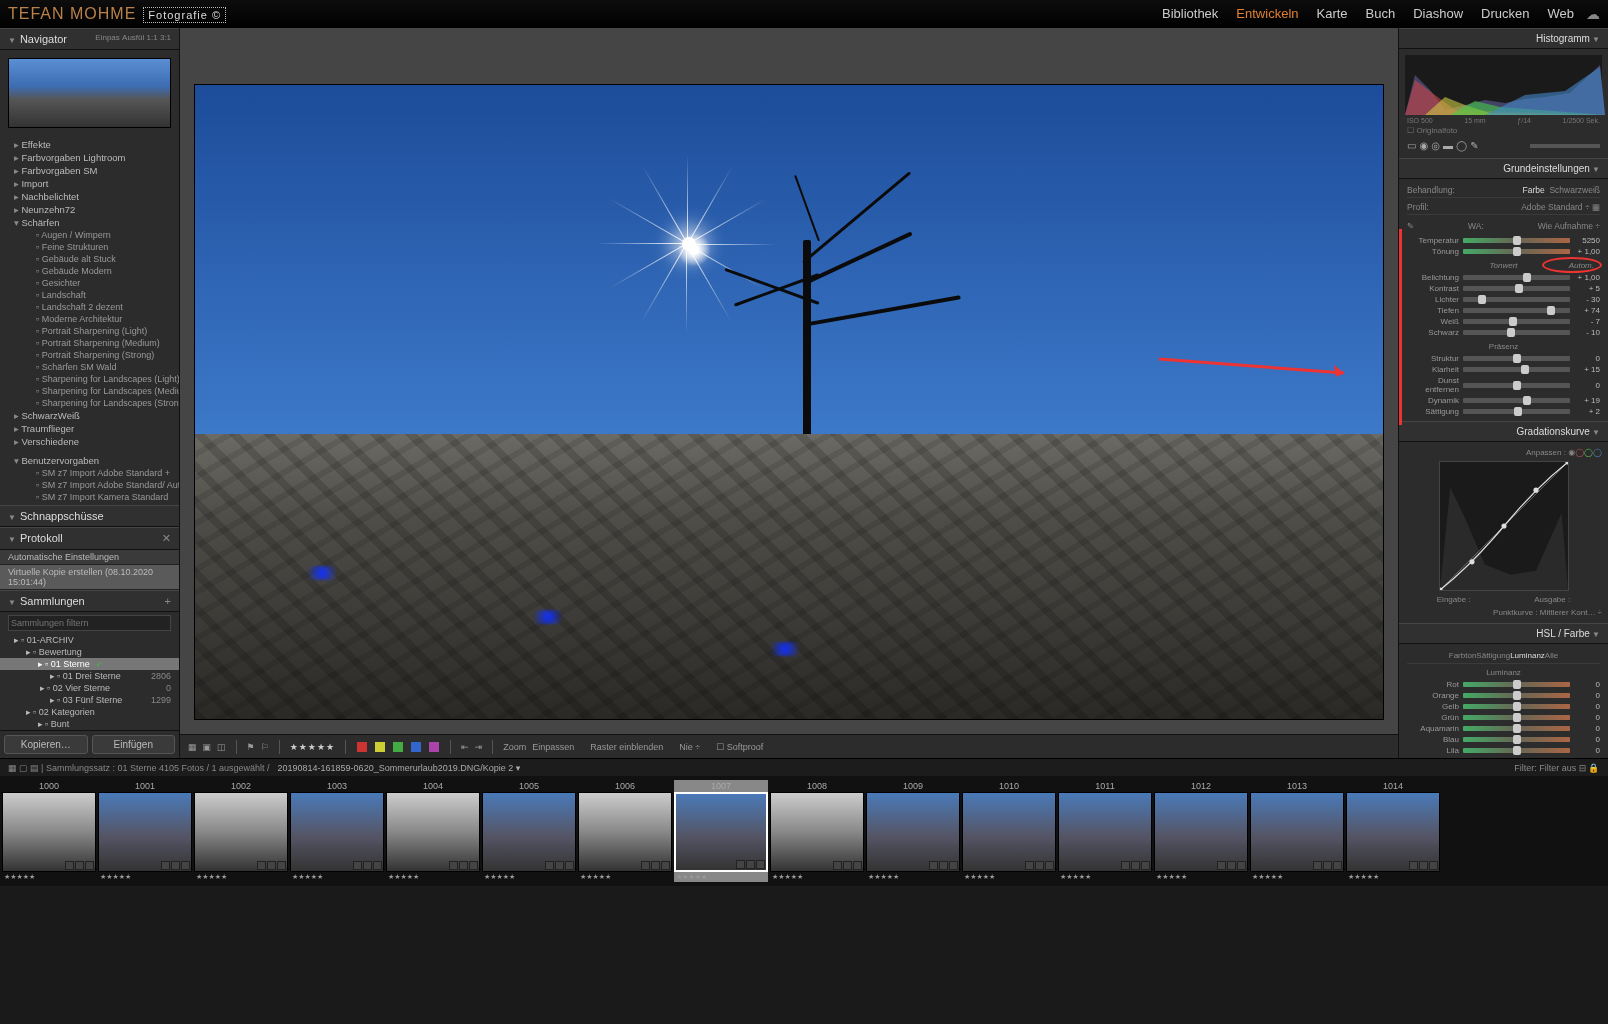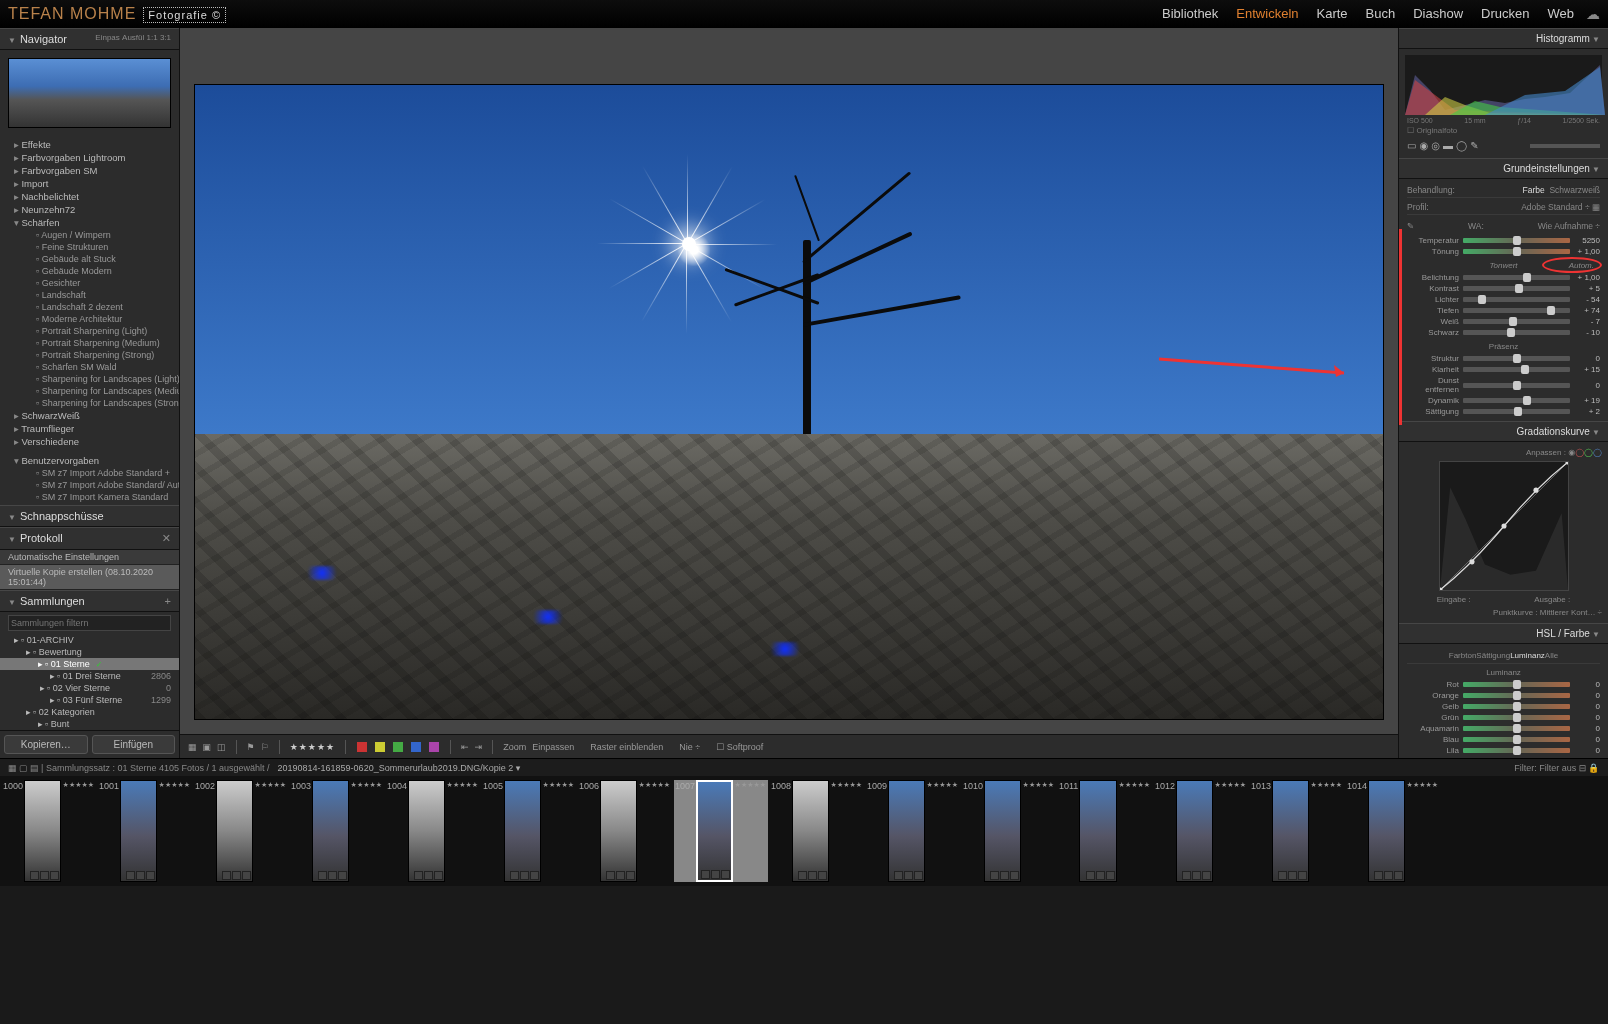--- a/index.html
+++ b/index.html
@@ -92,21 +92,21 @@
 .hsl-tabs span{ color:#888;}
 .hsl-tabs .active{ color:#ddd;}
 
 .red-bar{ position:absolute; left:0; top:0; bottom:0; width:3px; background:#e33;}
 
 .filmstrip-bar{ height:18px; background:#1c1c1c; border-top:1px solid #000; display:flex; align-items:center; font-size:9px; color:#888; padding:0 8px;}
 .filmstrip-bar .path{ color:#aaa; margin-left:8px;}
 .filmstrip-bar .filter-r{ margin-left:auto; color:#888;}
 
 .filmstrip{ height:110px; background:#111; display:flex; padding:4px 2px; gap:2px; overflow:hidden;}
-.thumb{ width:94px; display:flex; flex-direction:row;}
+.thumb{ width:94px; display:flex; flex-direction:column;}
 .thumb .num{ text-align:center; font-size:9px; color:#aaa; padding:1px;}
 .thumb .img{ flex:1; background:linear-gradient(#4a7ab8 0%,#556 55%,#333 100%); border:1px solid #000; position:relative;}
 .thumb.bw .img{ background:linear-gradient(#ccc 0%, #888 50%, #333 100%); filter:grayscale(1);}
 .thumb.sel{ background:#888;}
 .thumb.sel .img{ border:2px solid #fff;}
 .thumb .rating{ font-size:7px; color:#999; padding:1px 2px;}
 .thumb .badges{ position:absolute; bottom:1px; right:1px; display:flex; gap:1px;}
 .thumb .badge{ width:9px; height:9px; background:#444; border:1px solid #222;}
 
 .scroll-track{ height:10px; background:#1a1a1a;}
@@ -380,21 +380,21 @@
             <span class="track gray">
               <span class="thumb" style="left:52%"></span>
             </span>
             <span class="val">+ 5</span>
           </div>
           <div class="slider-row">
             <span class="lbl">Lichter</span>
             <span class="track gray">
               <span class="thumb" style="left:18%"></span>
             </span>
-            <span class="val">- 54</span>
+            <span class="val">- 30</span>
           </div>
           <div class="slider-row">
             <span class="lbl">Tiefen</span>
             <span class="track gray">
               <span class="thumb" style="left:82%"></span>
             </span>
             <span class="val">+ 74</span>
           </div>
           <div class="slider-row">
             <span class="lbl">Weiß</span>

